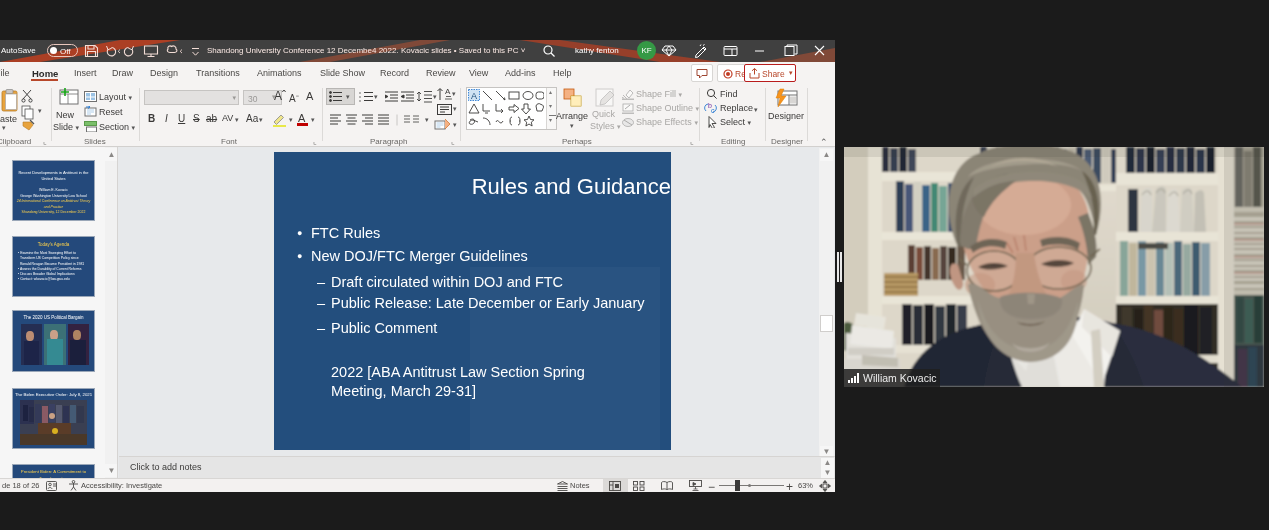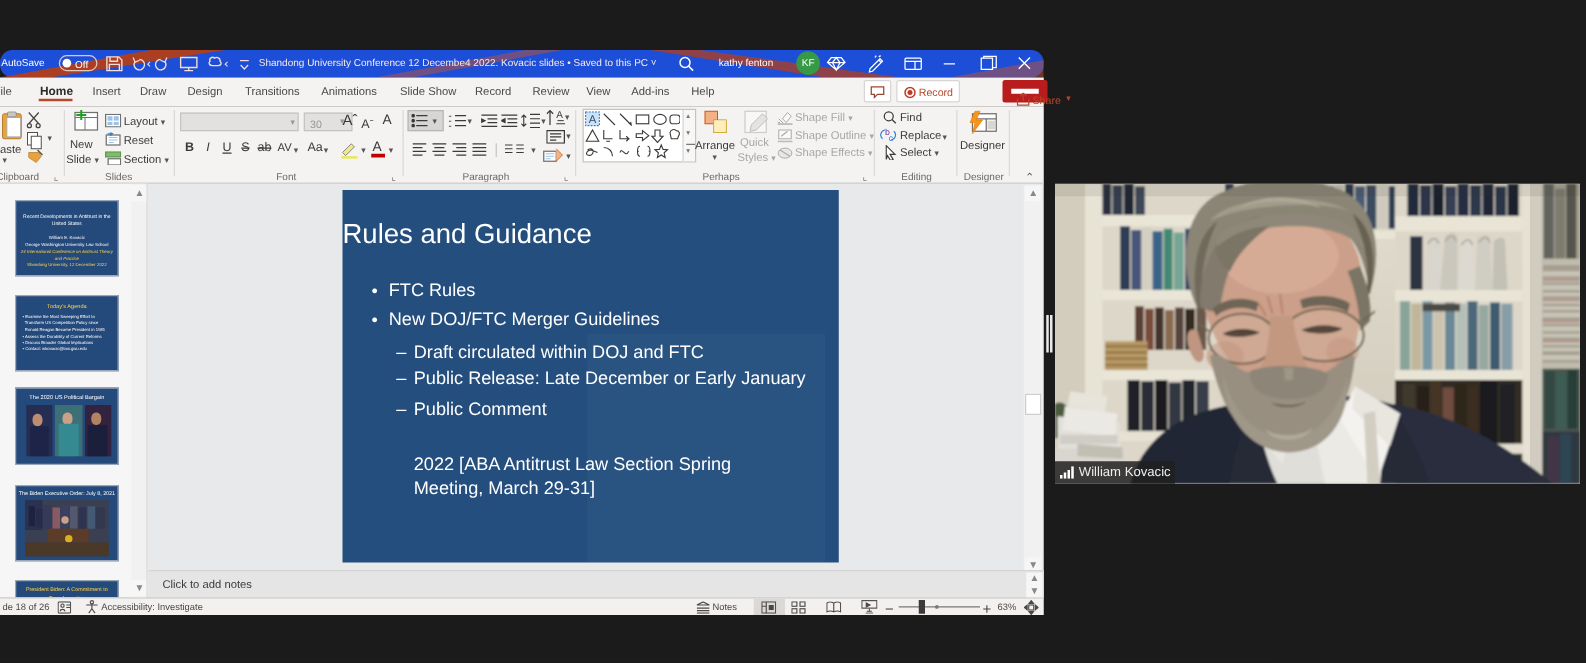--- a/index.html
+++ b/index.html
@@ -1,21 +1,21 @@
 <!DOCTYPE html>
 <html><head>
 <meta charset="utf-8">
 <style>
   * { margin:0; padding:0; box-sizing:border-box; }
   html,body { width:1269px; height:530px; background:#1b1b1b; overflow:hidden;
     font-family:"Liberation Sans", sans-serif; }
   .abs { position:absolute; }
   #stage { position:relative; width:1269px; height:530px; background:#1b1b1b; }
   
-  #titlebar { left:0; top:40px; width:835px; height:22px; background:#1d4ed8; color:#fff;border-radius:10px; }
+  #titlebar { left:0; top:40px; width:835px; height:22px; background:#404040; color:#fff; }
   #titlebar .tx { position:absolute; font-size:8px; color:#fbe9e4; white-space:nowrap; }
   
   #tabrow { left:0; top:62px; width:835px; height:23px; background:#f5f3f2; }
   .tab { position:absolute; top:0; height:23px; line-height:23px; font-size:9px; color:#4a4846; }
   
   #ribbon { left:0; top:85px; width:835px; height:62px; background:#f5f3f2; border-bottom:1px solid #d2d0ce; }
   .gsep { position:absolute; top:3px; width:1px; height:53px; background:#dcdad8; }
   .glabel { position:absolute; top:52px; font-size:8px; color:#6a6866; }
   .launch { position:absolute; top:52px; width:8px; height:8px; font-size:8px; color:#7a7876; }
   .rbtxt { position:absolute; font-size:9px; color:#3b3a39; white-space:nowrap; }
@@ -119,21 +119,21 @@
     </div>
 
     <div class="abs" style="left:717px;top:2px;width:51px;height:18px;background:#fff;border:1px solid #d8d6d4;border-radius:2px;">
       <svg width="10" height="10" viewBox="0 0 10 10" style="position:absolute;left:5px;top:4px">
         <circle cx="5" cy="5" r="4" fill="none" stroke="#c13b23" stroke-width="1.2"></circle>
         <circle cx="5" cy="5" r="2" fill="#c13b23"></circle>
       </svg>
       <span class="abs" style="left:17px;top:4px;font-size:8.5px;color:#b7472a">Record</span>
     </div>
 
-    <div class="abs" style="left:802px;top:2px;width:36px;height:18px;background:#fff;border:7px solid #b91c1c;border-radius:2px;">
+    <div class="abs" style="left:744px;top:2px;width:52px;height:18px;background:#fff;border:1px solid #b91c1c;border-radius:2px;">
       <svg width="11" height="11" viewBox="0 0 11 11" style="position:absolute;left:4px;top:3px" fill="none" stroke="#b7472a" stroke-width="1">
         <path d="M1 5 v5 h9 v-5 M5.5 6.5 v-6 M3 2.8 l2.5 -2.3 2.5 2.3"></path>
       </svg>
       <span class="abs" style="left:17px;top:4px;font-size:8.5px;color:#b7472a">Share</span>
       <span class="abs" style="left:44px;top:4px;font-size:7px;color:#b7472a">▾</span>
     </div>
   </div>
 
   <div class="abs" id="ribbon">
 
@@ -438,21 +438,21 @@
     <div class="sbBtn" style="left:105px;top:317px;width:13px;height:13px;line-height:13px;">▼</div>
   </div>
 
   <div class="sb" style="left:819px;top:148px;width:15px;height:308px;"></div>
   <div class="sbBtn" style="left:820px;top:149px;width:13px;height:12px;line-height:12px;">▲</div>
   <div class="abs" style="left:820px;top:315px;width:13px;height:17px;background:#fff;border:1px solid #d0cecc"></div>
   <div class="sbBtn" style="left:820px;top:446px;width:13px;height:11px;line-height:11px;">▼</div>
 
   <div class="abs" id="slide">
     <div class="abs" style="left:196px;top:115px;width:190px;height:183px;background:rgba(255,255,255,0.03)"></div>
-    <div class="abs" style="left:0;top:22px;width:397px;text-align:left;font-size:22px;">Rules and Guidance</div>
+    <div class="abs" style="left:0;top:22px;width:397px;text-align:right;font-size:22px;">Rules and Guidance</div>
     <div class="abs sl" style="top:73px;"><span class="bu">●</span>FTC Rules</div>
     <div class="abs sl2" style="top:122px;"><span class="da">–</span>Draft circulated within DOJ and FTC</div>
     <div class="abs sl" style="top:96px;"><span class="bu">●</span>New DOJ/FTC Merger Guidelines</div>
     <div class="abs sl2" style="top:143px;"><span class="da">–</span>Public Release: Late December or Early January</div>
     <div class="abs sl2" style="top:168px;"><span class="da">–</span>Public Comment</div>
     <div class="abs sl2" style="top:212px;left:57px;">2022 [ABA Antitrust Law Section Spring</div>
     <div class="abs sl2" style="top:231px;left:57px;">Meeting, March 29-31]</div>
   </div>
 
   <div class="abs" id="notesbar">

